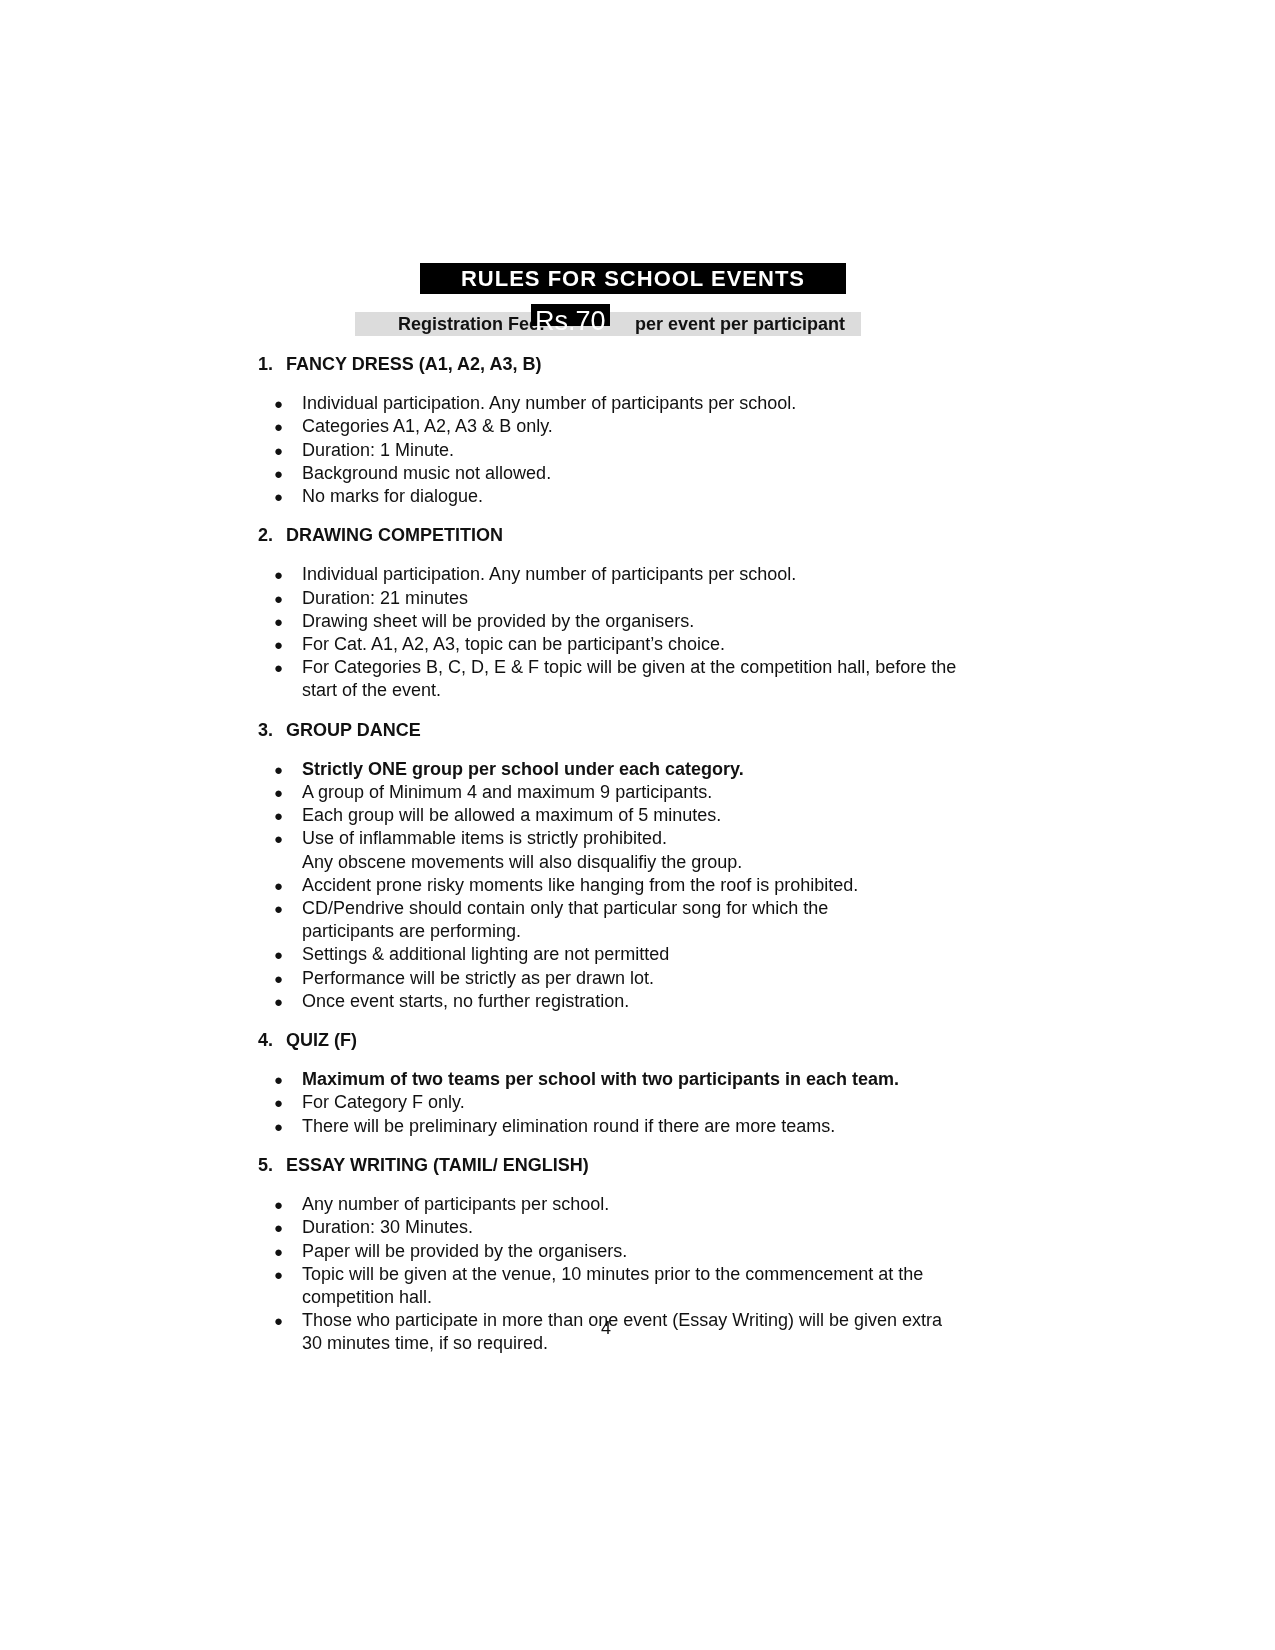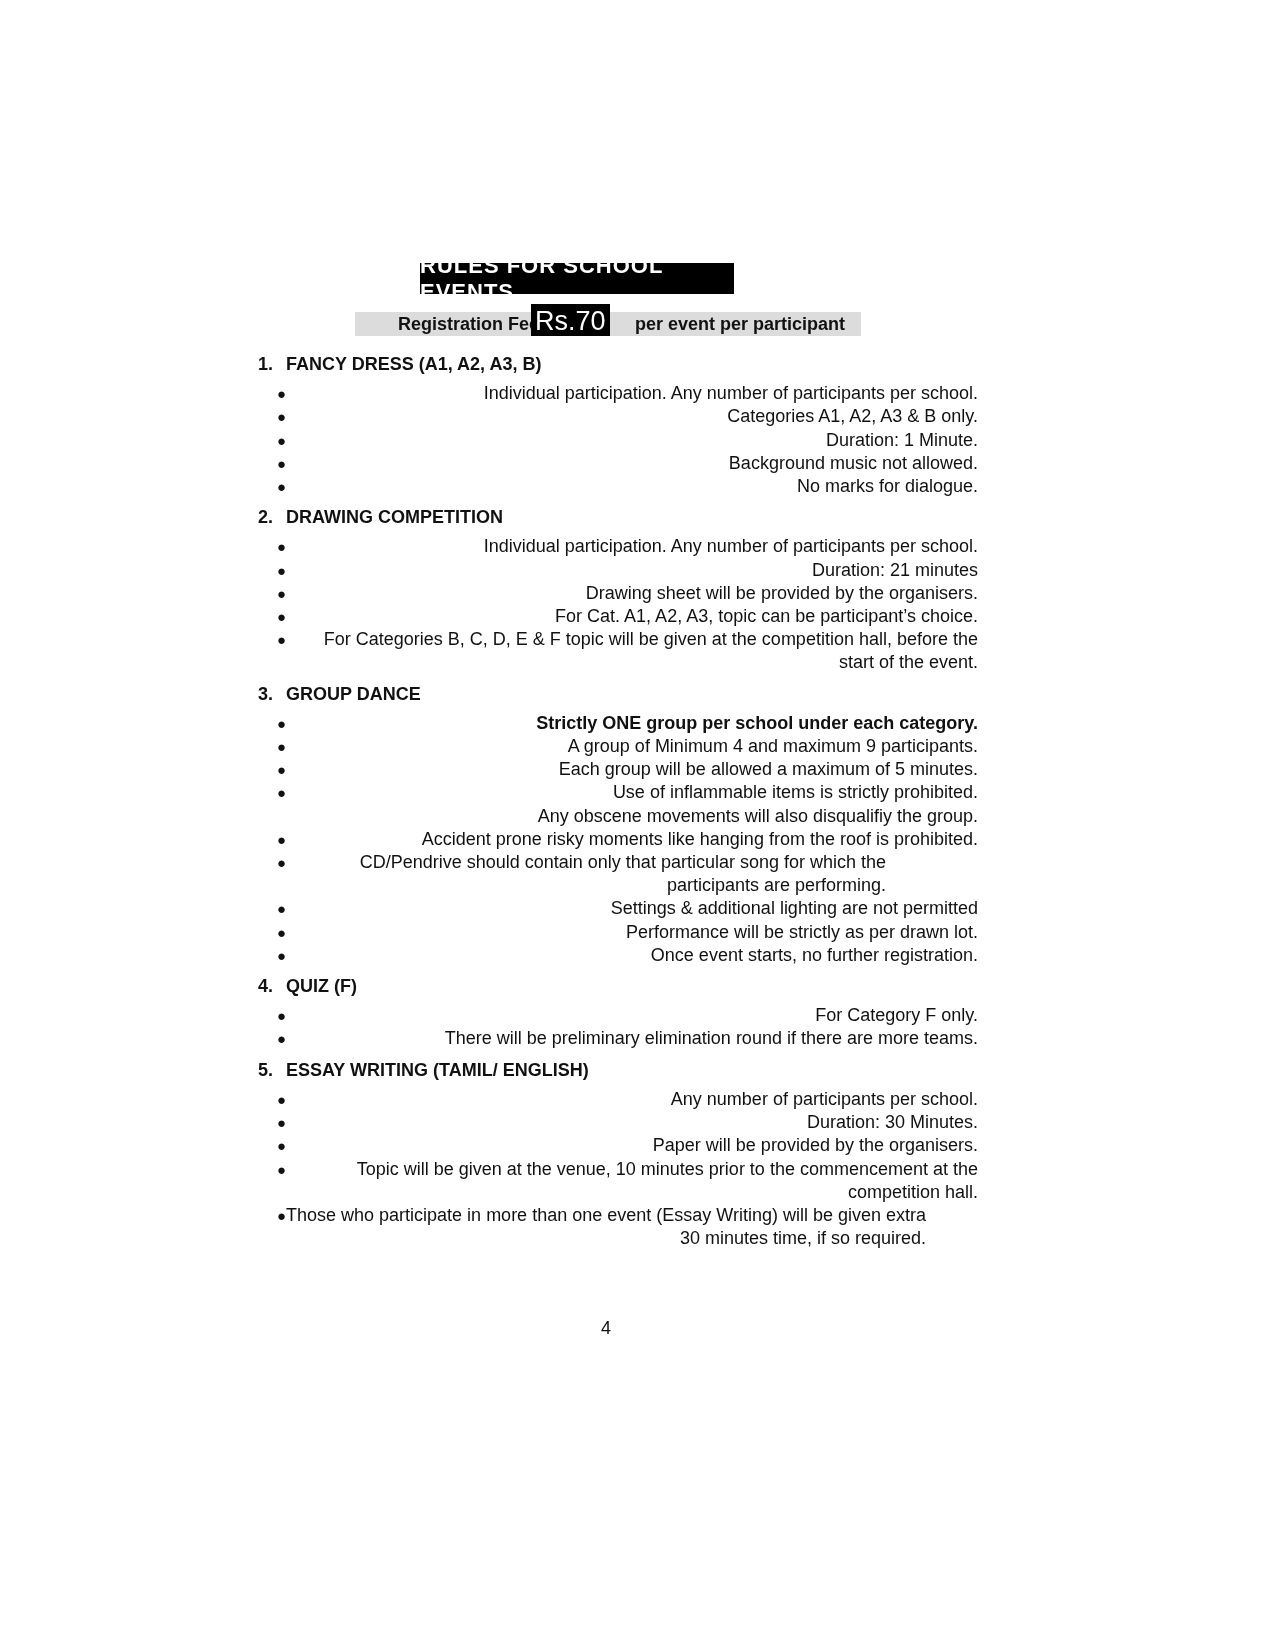--- a/index.html
+++ b/index.html
@@ -1,31 +1,31 @@
 <!DOCTYPE html>
 <html><head>
   <meta charset="utf-8">
   <style>
     html, body { margin: 0; padding: 0; background: #ffffff; }
     body { width: 1275px; height: 1650px; position: relative; overflow: hidden;
       font-family: "Liberation Sans", sans-serif; color: #111; }
-    .page-title-box { position: absolute; left: 420px; top: 263px; width: 314px; height: 31px;
+    .page-title-box { position: absolute; left: 420px; top: 263px; width: 426px; height: 31px;
       background: #000; color: #fff; font-weight: bold; font-size: 22px; letter-spacing: 1px;
       display: flex; align-items: center; justify-content: center; }
     .fee-bar { position: absolute; left: 355px; top: 312px; width: 506px; height: 24px;
       background: #dcdcdc; }
     .fee-label { position: absolute; left: 366px; top: 313px; font-size: 18px; font-weight: bold; line-height: 22px; margin-left: 32px; }
-    .fee-amount { position: absolute; left: 531px; top: 304px; height: 32px; padding: 0 4px;
+    .fee-amount { position: absolute; left: 531px; top: 304px; height: 22px; padding: 0 4px;
       background: #000; color: #fff; font-size: 27px; line-height: 34px; }
     .fee-suffix { position: absolute; left: 615px; top: 313px; font-size: 18px; font-weight: bold; line-height: 22px; margin-left: 20px; }
     .content { position: absolute; left: 258px; top: 353px; width: 720px; font-size: 18px; line-height: 23.2px; }
     .section-head { display: flex; font-weight: bold; margin-top: 8px; margin-bottom: 6px; }
     .section-head:first-child { margin-top: 0; }
     .num { width: 28px; flex: none; }
-    ul.rules { list-style: none; margin: 0; padding: 0; text-align: right; }
+    ul.rules { list-style: none; margin: 16px; padding: 0; }
     ul.rules li { display: flex; }
     .bullet { width: 28px; flex: none; font-size: 15px; }
     .bullet::before { content: "\25CF"; }
     .rule-text { flex: 1; }
     .rule-text.bold { font-weight: bold; }
     .page-number { position: absolute; left: 0; width: 1212px; top: 1318px; text-align: center; font-size: 18px; }
   </style>
 </head>
 <body>
 
@@ -134,20 +134,24 @@
       </li>
   </ul>
 
   <div class="section-head">
     <span class="num">4.</span>
     <span>QUIZ (F)</span>
   </div>
   <ul class="rules">
     <li>
         <span class="bullet"></span>
+        <span class="rule-text bold">Maximum of two teams per school with two participants in each team.</span>
+      </li>
+    <li>
+        <span class="bullet"></span>
         <span class="rule-text">For Category F only.</span>
       </li>
     <li>
         <span class="bullet"></span>
         <span class="rule-text">There will be preliminary elimination round if there are more teams.</span>
       </li>
   </ul>
 
   <div class="section-head">
     <span class="num">5.</span>

